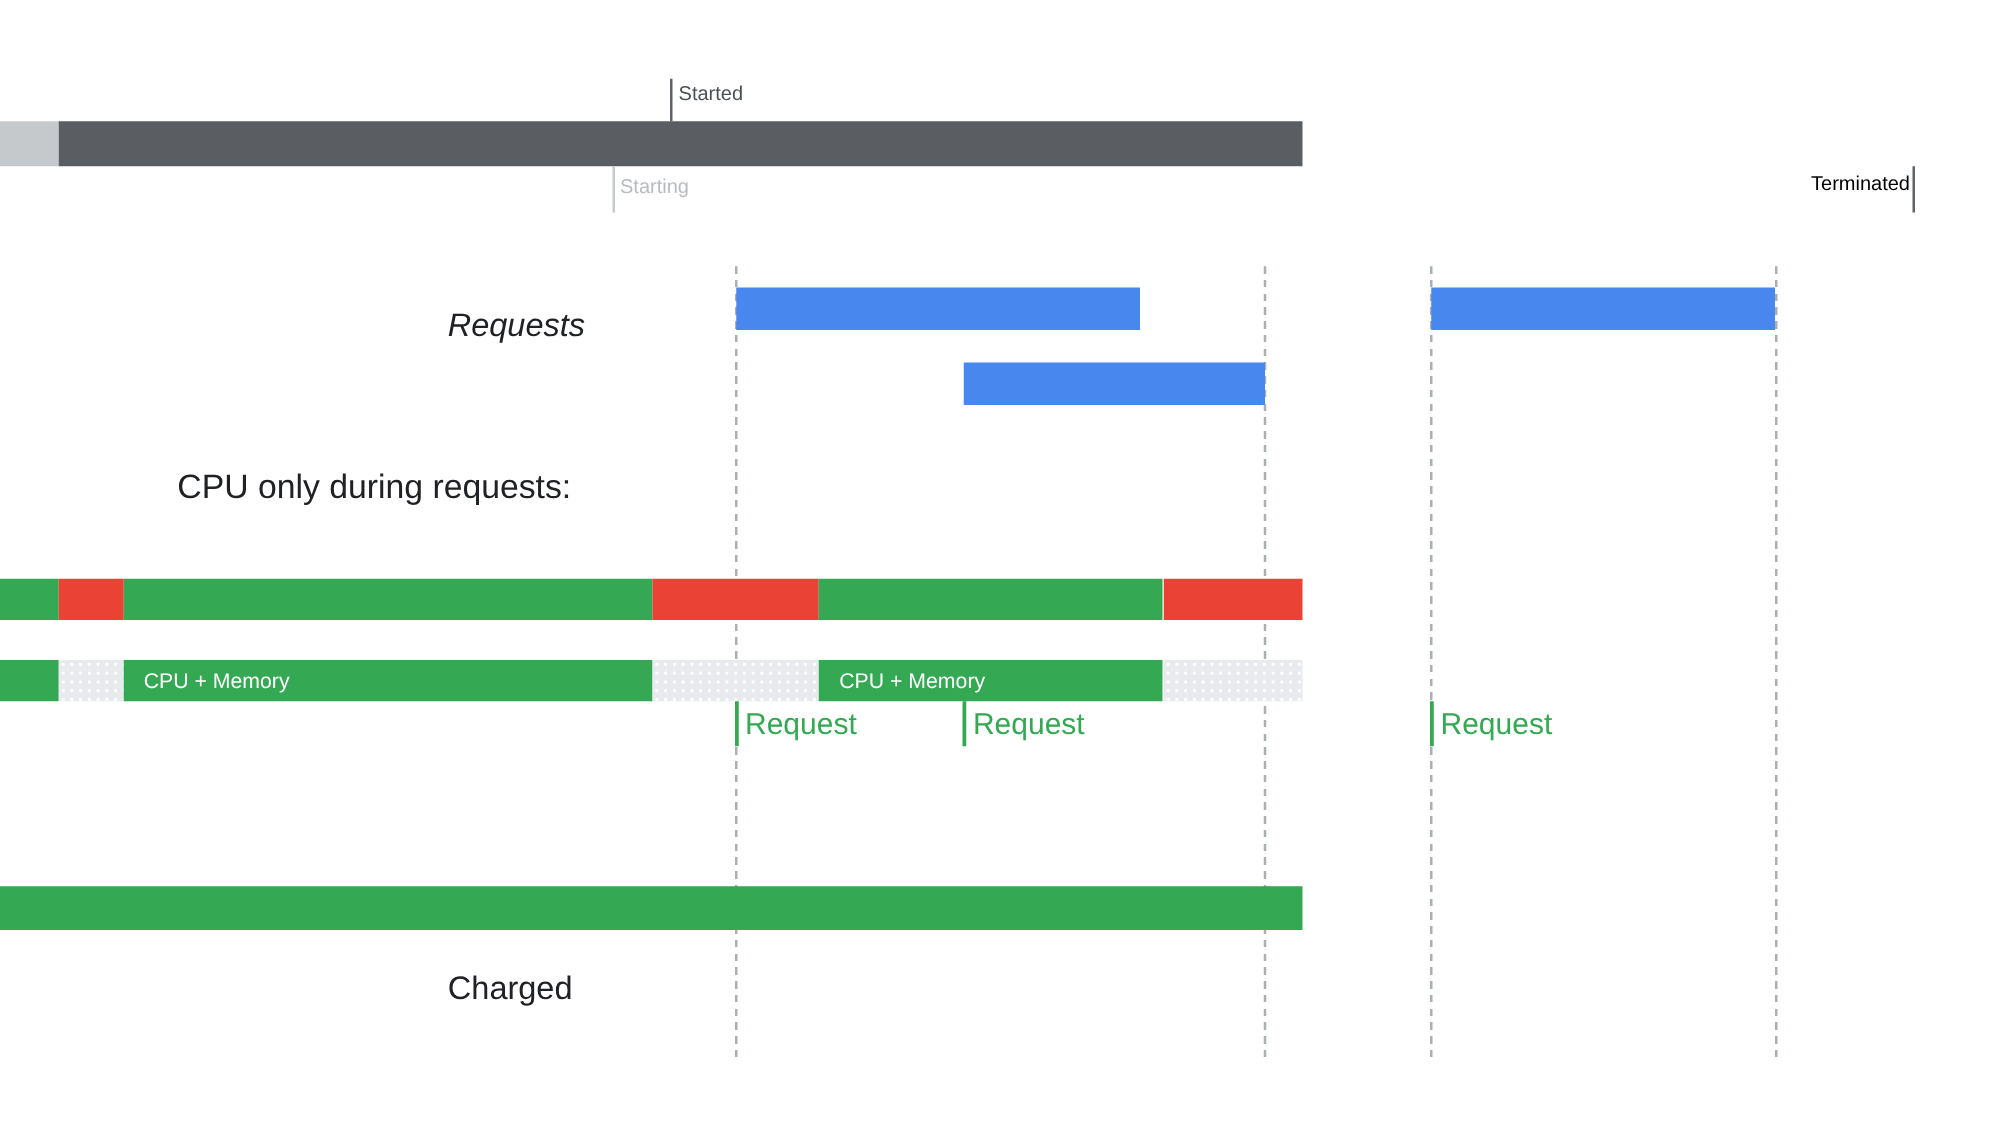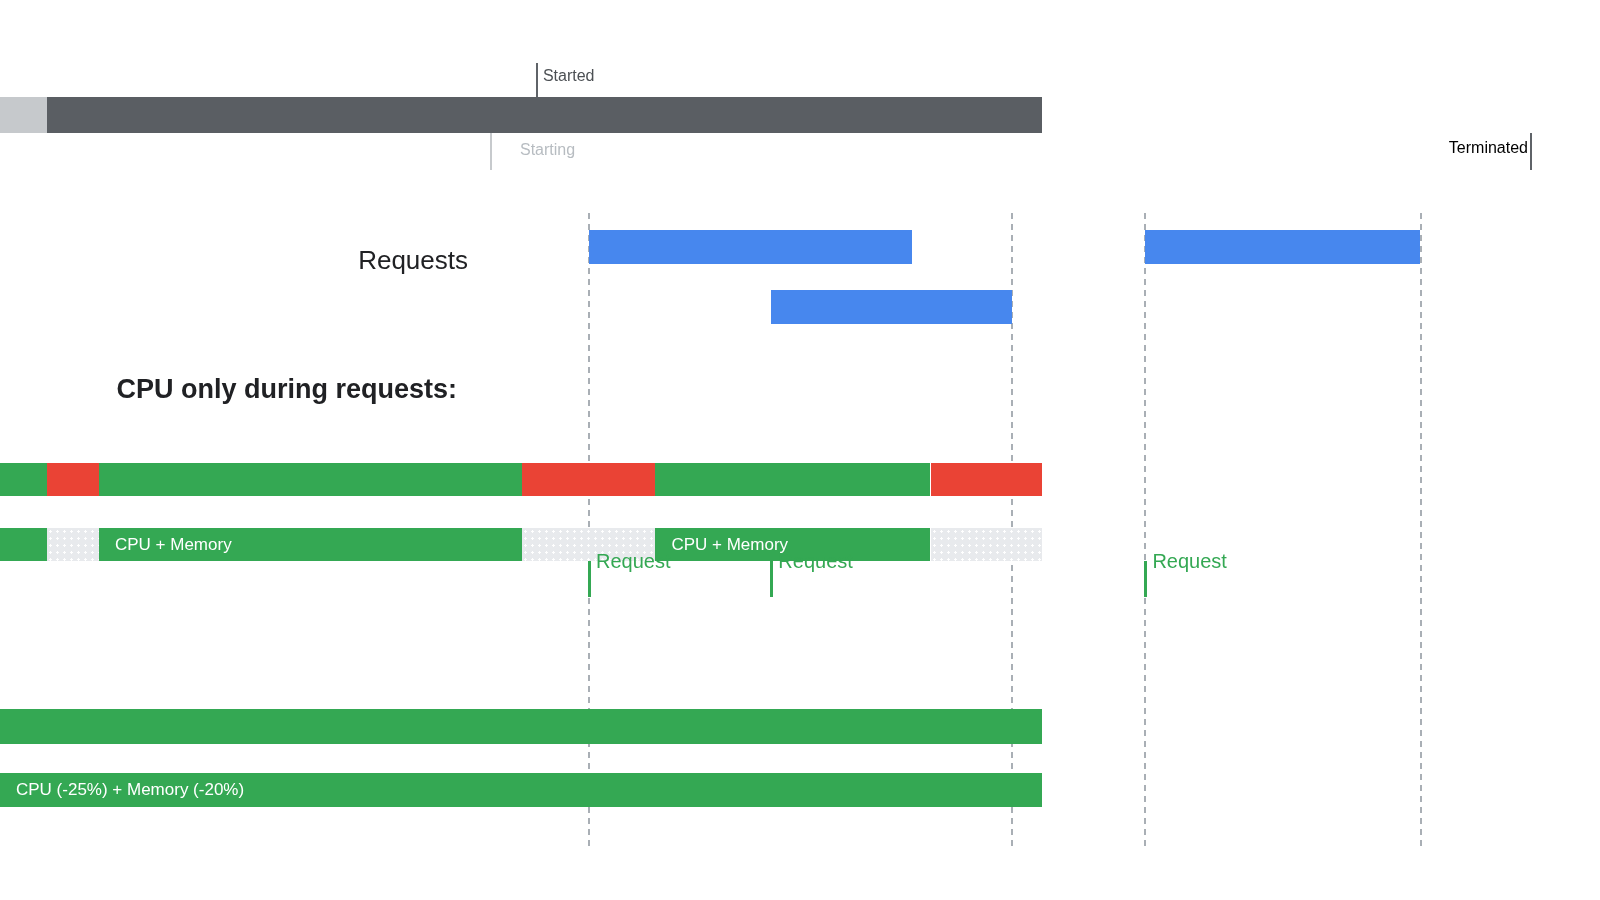--- a/index.html
+++ b/index.html
@@ -21,36 +21,36 @@
   }
   
   .rowlabel{
     position:absolute;left:120px;width:348px;text-align:right;
     font-size:26px;color:#202124;white-space:nowrap;
   }
   .rowlabel.short{width:338px;}
   
   .heading{
     position:absolute;left:60px;width:397px;text-align:right;
-    font-size:27px;font-weight:bold;color:#202124;white-space:nowrap;
+    font-size:27px;font-weight:normal;color:#202124;white-space:nowrap;
   }
   .heading .prefix{color:#EA4335;}
   
   .tick{position:absolute;width:2px;z-index:3;}
   .anno{position:absolute;font-size:16px;white-space:nowrap;z-index:3;}
   
   .vline{
     position:absolute;top:213px;height:635px;width:2px;z-index:1;
     background:repeating-linear-gradient(to bottom,#A9AFB5 0 6px,transparent 6px 11px);
   }
   
   .req-bar{position:absolute;height:34px;z-index:2;}
   
   .marker-tick{position:absolute;top:561px;height:36px;width:3px;background:#34A853;z-index:3;}
-  .marker-label{position:absolute;top:550px;font-size:20px;color:#34A853;white-space:nowrap;z-index:3;}
+  .marker-label{position:absolute;top:566px;font-size:24px;color:#34A853;white-space:nowrap;z-index:3;}
 </style>
 </head>
 <body>
 
 <div class="canvas">
 
   <div class="tl" style="top:0;height:900px;">
       <div class="vline" style="left: calc(9.5% - 1px);"></div>
       <div class="vline" style="left: calc(50.1% - 1px);"></div>
       <div class="vline" style="left: calc(62.9% - 1px);"></div>
@@ -59,26 +59,26 @@
 
   <span class="rowlabel" style="top:100px;line-height:36px;">Instance</span>
   <div class="tl bar" style="top:97px;height:36px;">
       <div class="seg" style="left: 0%; width: 4.5%; background-color: rgb(198, 201, 204);"></div>
       <div class="seg" style="left: 4.5%; width: 95.5%; background-color: rgb(90, 94, 99);"></div>
     </div>
   <div class="tl" style="top:0;height:900px;z-index:3;">
     <div class="tick" style="left:calc(4.5% - 1px);top:63px;height:34px;background:#5F6368;"></div>
     <span class="anno" style="left:calc(4.5% + 6px);top:67px;color:#4C5054;">Started</span>
     <div class="tick" style="left:0;top:133px;height:37px;background:#C7CACD;"></div>
-    <span class="anno" style="left:6px;top:141px;color:#B7BCC1;margin-left:24px;">Starting</span>
+    <span class="anno" style="left:6px;top:141px;color:#B7BCC1;">Starting</span>
     <div class="tick" style="left:calc(100% - 2px);top:133px;height:37px;background:#5F6368;"></div>
     <span class="anno" style="right:4px;top:139px;color:#000000;">Terminated</span>
   </div>
 
-  <span class="rowlabel" style="top:243px;line-height:34px;">Requests</span>
+  <span class="rowlabel" style="top:243px;line-height:34px;font-style:italic;">Requests</span>
   <div class="tl" style="top:230px;height:94px;">
       <div class="req-bar" style="left: 9.5%; width: 31%; top: 0px; background-color: rgb(71, 135, 238);"></div>
       <div class="req-bar" style="left: 27%; width: 23.1%; top: 60px; background-color: rgb(71, 135, 238);"></div>
       <div class="req-bar" style="left: 62.9%; width: 26.4%; top: 0px; background-color: rgb(71, 135, 238);"></div>
     </div>
 
   <div class="heading" style="top:372px;line-height:34px;">
     <span>CPU only during requests:</span>
   </div>
 
@@ -114,19 +114,14 @@
       <span class="marker-label" style="left: calc(62.9% + 7px);">Request</span>
     </div>
 
 
   <span class="rowlabel short" style="top:709px;line-height:35px;">CPU</span>
   <div class="tl bar" style="top:709px;height:35px;">
       <div class="seg" style="left: 0%; width: 100%; background-color: rgb(52, 168, 83);"></div>
     </div>
 
   <span class="rowlabel short" style="top:773px;line-height:34px;">Charged</span>
-  <div class="tl bar" style="top:773px;height:34px;">
-      <div class="seg" style="left: 0%; width: 100%; background-color: rgb(52, 168, 83);">
-        <span class="seg-label">CPU (-25%) + Memory (-20%)</span>
-      </div>
-    </div>
 
 </div>
 
 </body></html>

